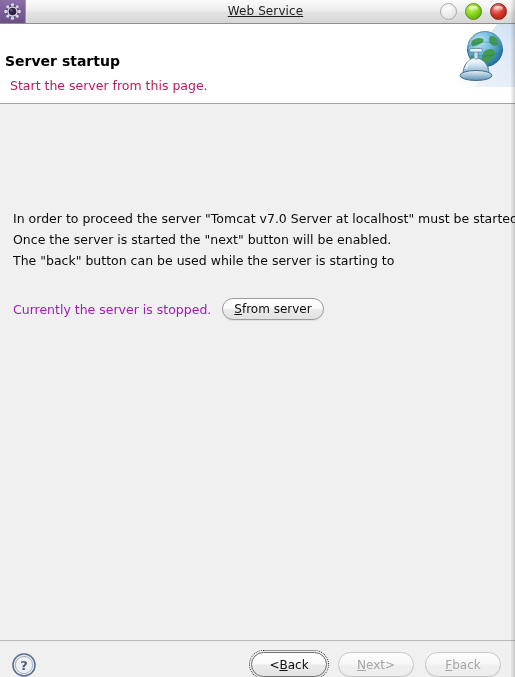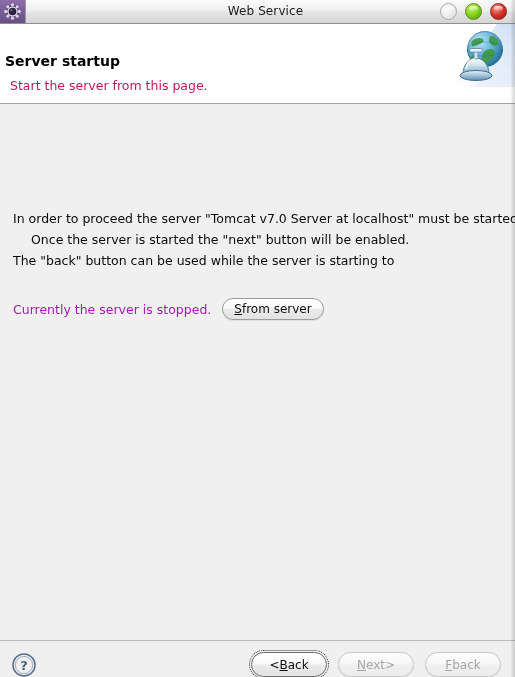--- a/index.html
+++ b/index.html
@@ -49,20 +49,21 @@
   }
   .titlebar-title {
     flex: 1 1 auto;
     text-align: center;
     font-size: 12px;
     color: #1c1c1c;
     letter-spacing: .1px;
     line-height: 23px;
     padding-right: 10px;
     user-select: none;
+    text-decoration: underline;
   }
   .win-buttons {
     position: absolute;
     right: 8px;
     top: 3px;
     display: flex;
     gap: 8px;
     align-items: center;
   }
   .win-btn {
@@ -139,21 +140,21 @@
   }
   .para {
     position: absolute;
     left: 13px;
     font-size: 12.5px;
     color: #0a0a0a;
     white-space: nowrap;
     line-height: 1;
   }
   .para.l0 { top: 109px; }
-  .para.l1 { top: 130px; margin-left: 18px; }
+  .para.l1 { top: 130px; }
   .para.l2 { top: 151px; }
   .para.l3 { top: 172px; }
 
   .status-row {
     position: absolute;
     left: 13px;
     top: 194px;
     display: flex;
     align-items: center;
     gap: 11px;

